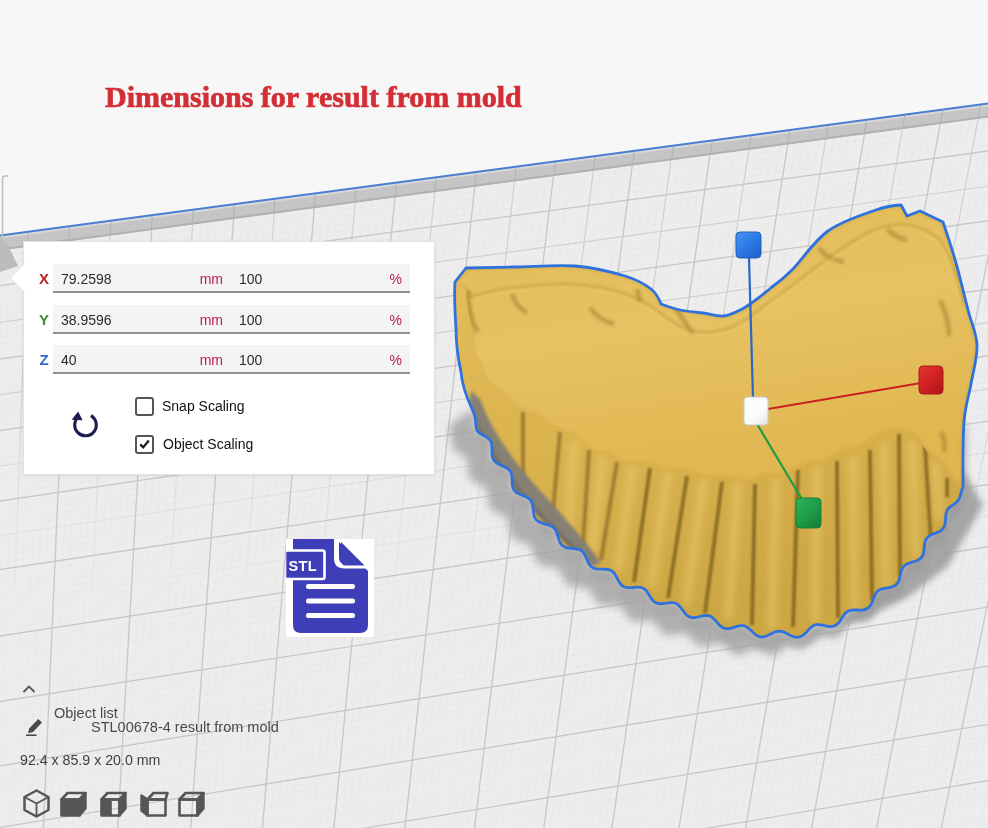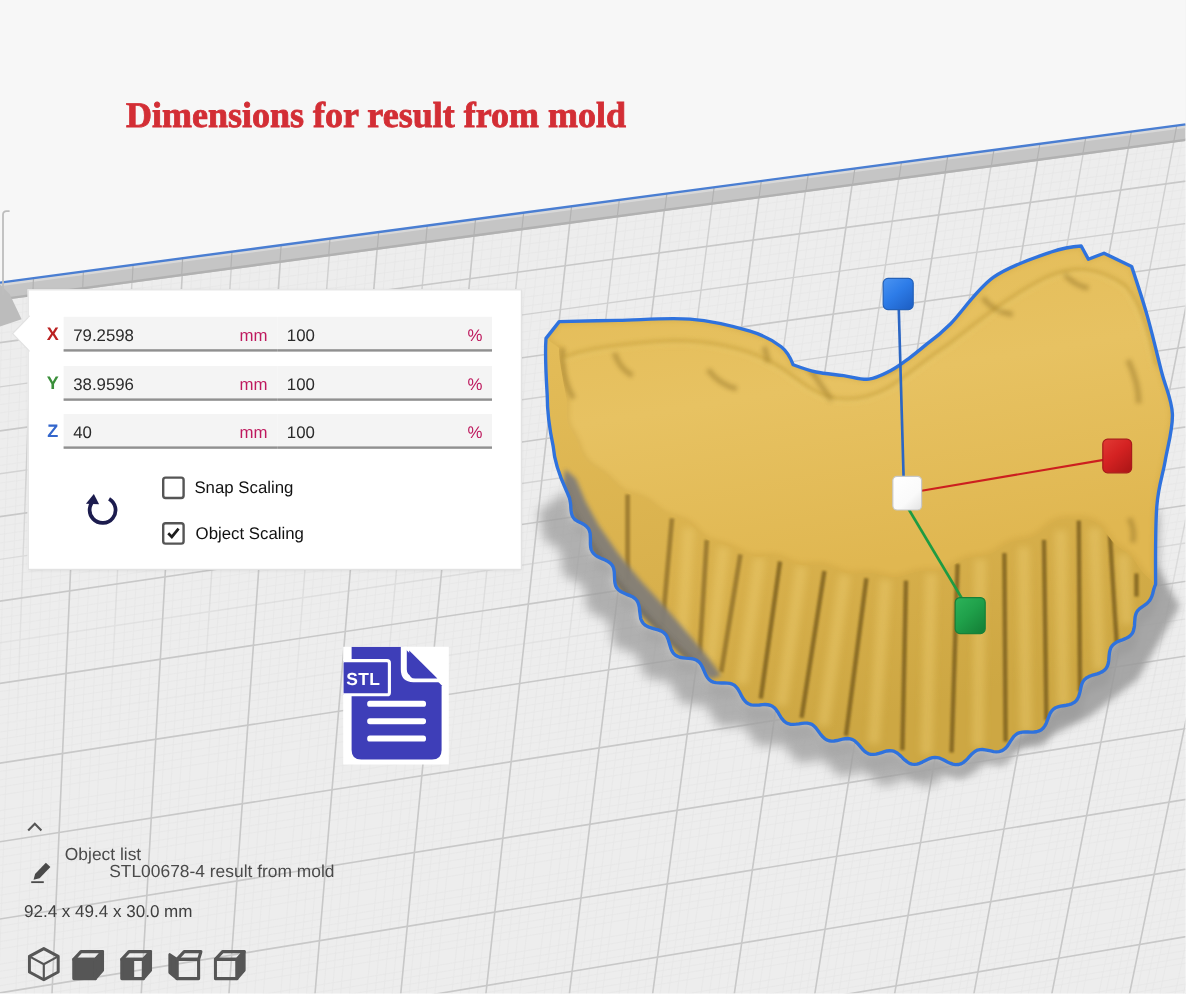--- a/index.html
+++ b/index.html
@@ -273,21 +273,21 @@
 
 <svg class="abs" style="left:22px;top:684px" width="14" height="10" viewBox="0 0 14 10">
  <path d="M1.5 8L7 2.5L12.5 8" fill="none" stroke="#555" stroke-width="1.8"></path>
 </svg>
 <div class="abs smalltxt" style="left:54px;top:681px;margin-top:24px;">Object list</div>
 <svg class="abs" style="left:25px;top:716px" width="20" height="20" viewBox="0 0 20 20">
  <path d="M4.2 12.4L13.2 3.0L17.0 6.6L8.0 15.9 L3.0 17.2Z" fill="#4a4a4a"></path>
  <path d="M1 19.2H11.5" stroke="#4a4a4a" stroke-width="1.6"></path>
 </svg>
 <div class="abs smalltxt" style="left:47px;top:719px;margin-left:44px;">STL00678-4 result from mold</div>
-<div class="abs" style="left:20px;top:752px;font-size:14.2px;color:#3f3f3f;letter-spacing:0px;">92.4 x 49.4 x 30.0 mm</div>
+<div class="abs" style="left:20px;top:752px;font-size:14.2px;color:#3f3f3f;letter-spacing:0px;">92.4 x 85.9 x 20.0 mm</div>
 <svg class="abs" style="left:23px;top:789px" width="27" height="29" viewBox="0 0 27 29">
 <path d="M13.5 1.5 L25.5 8 V21 L13.5 27.5 L1.5 21 V8 Z" fill="none" stroke="#565656" stroke-width="2.5" stroke-linejoin="round"></path>
 <path d="M1.5 8 L13.5 14.5 L25.5 8 M13.5 14.5 V27.5" fill="none" stroke="#565656" stroke-width="1.8"></path>
 </svg>
     <svg class="abs" style="left:60px;top:791px" width="30" height="27" viewBox="0 0 30 27">
       <path d="M1.5 8.5 H19.5 V24.5 H1.5 Z" fill="#565656"></path>
       <path d="M19.5 8.5 L25.5 2 V17.5 L19.5 24.5 Z" fill="#565656"></path>
       <path d="M1.5 8.5 H19.5 V24.5 H1.5 Z" fill="none" stroke="#565656" stroke-width="2.6" stroke-linejoin="round"></path>
       <path d="M19.5 8.5 L25.5 2 V17.5 L19.5 24.5 Z" fill="#565656" stroke="#565656" stroke-width="2.4" stroke-linejoin="round"></path>
       <path d="M1.5 8.5 L7.5 2 H25.5 L19.5 8.5 Z" fill="none" stroke="#565656" stroke-width="2.6" stroke-linejoin="round"></path>

